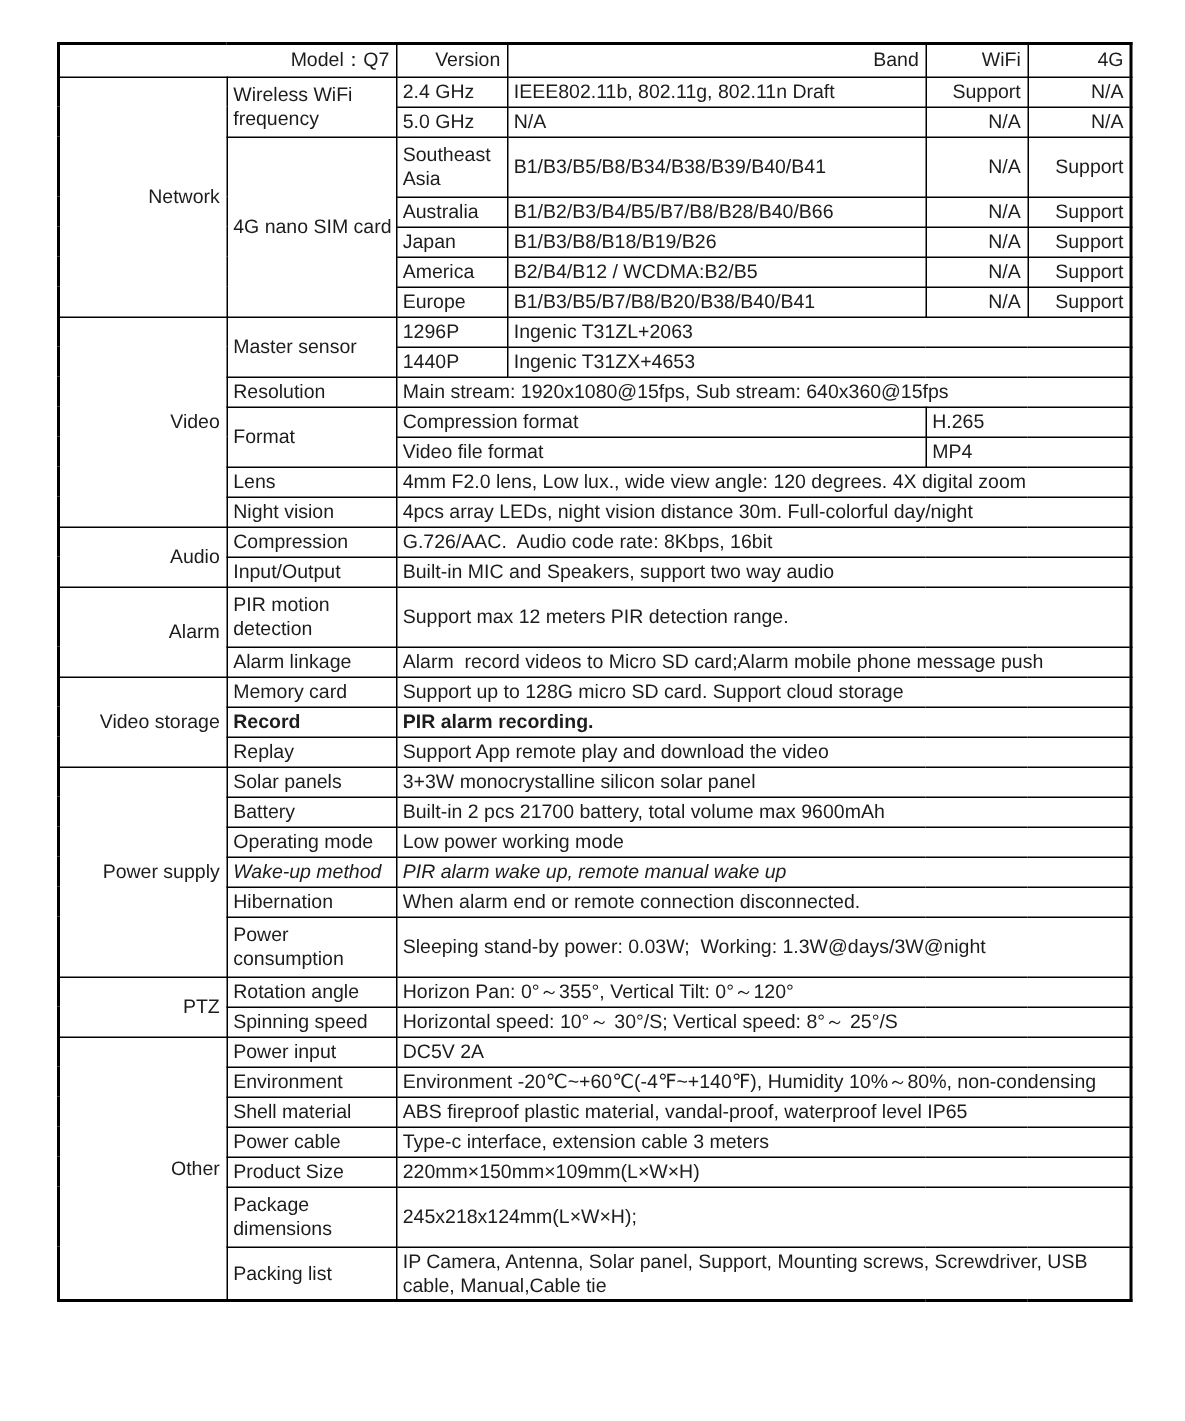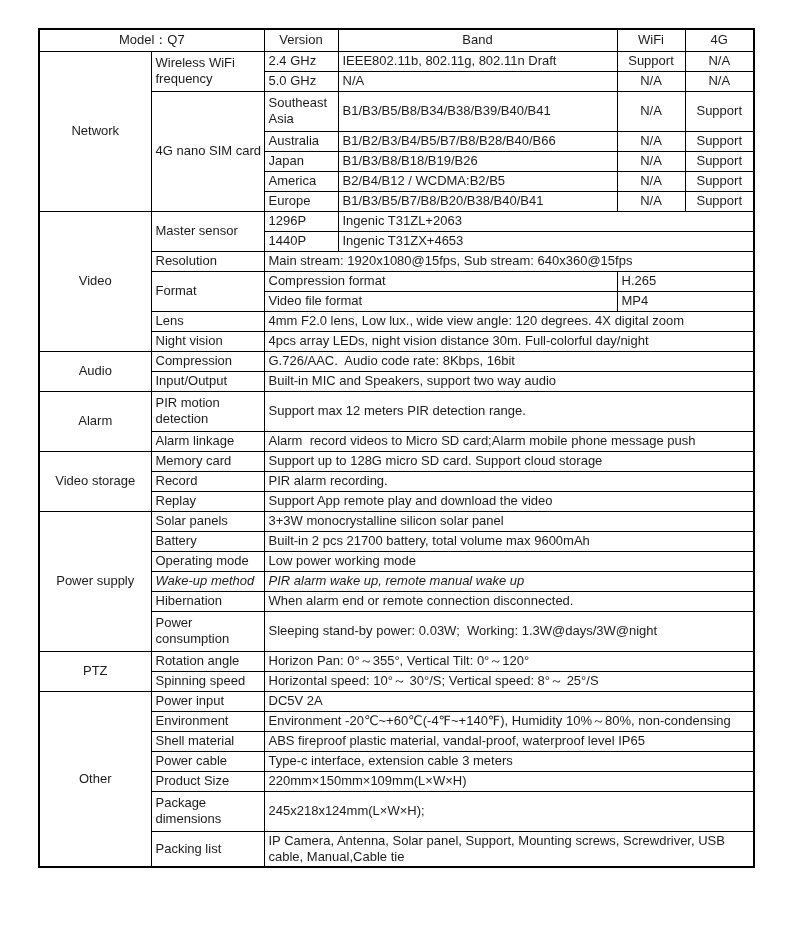--- a/index.html
+++ b/index.html
@@ -29,21 +29,21 @@
   table.spec td {
     border: 1px solid #000;
     font-size: 13px;
     line-height: 16px;
     padding: 1px 4px;
     vertical-align: middle;
     text-align: left;
     white-space: pre;        
     overflow: hidden;
   }
-  table.spec td.center { text-align: center; }
+  table.spec td.center { text-align: right; }
   table.spec td.wrap   { white-space: pre-wrap; } 
 </style>
 </head>
 <body>
 
 <div class="spec-wrap">
   <table class="spec">
     <colgroup>
         <col style="width: 112px;">
         <col style="width: 113px;">
@@ -152,21 +152,21 @@
         </tr>
         <tr style="height: 20px;">
           <td>Alarm linkage</td>
           <td colspan="4">Alarm  record videos to Micro SD card;Alarm mobile phone message push</td>
         </tr>
         <tr style="height: 20px;">
           <td rowspan="3" class="center">Video storage</td>
           <td>Memory card</td>
           <td colspan="4">Support up to 128G micro SD card. Support cloud storage</td>
         </tr>
-        <tr style="height: 20px;">
+        <tr style="height: 20px; font-weight: bold;">
           <td>Record</td>
           <td colspan="4">PIR alarm recording.</td>
         </tr>
         <tr style="height: 20px;">
           <td>Replay</td>
           <td colspan="4">Support App remote play and download the video</td>
         </tr>
         <tr style="height: 20px;">
           <td rowspan="6" class="center">Power supply</td>
           <td>Solar panels</td>

